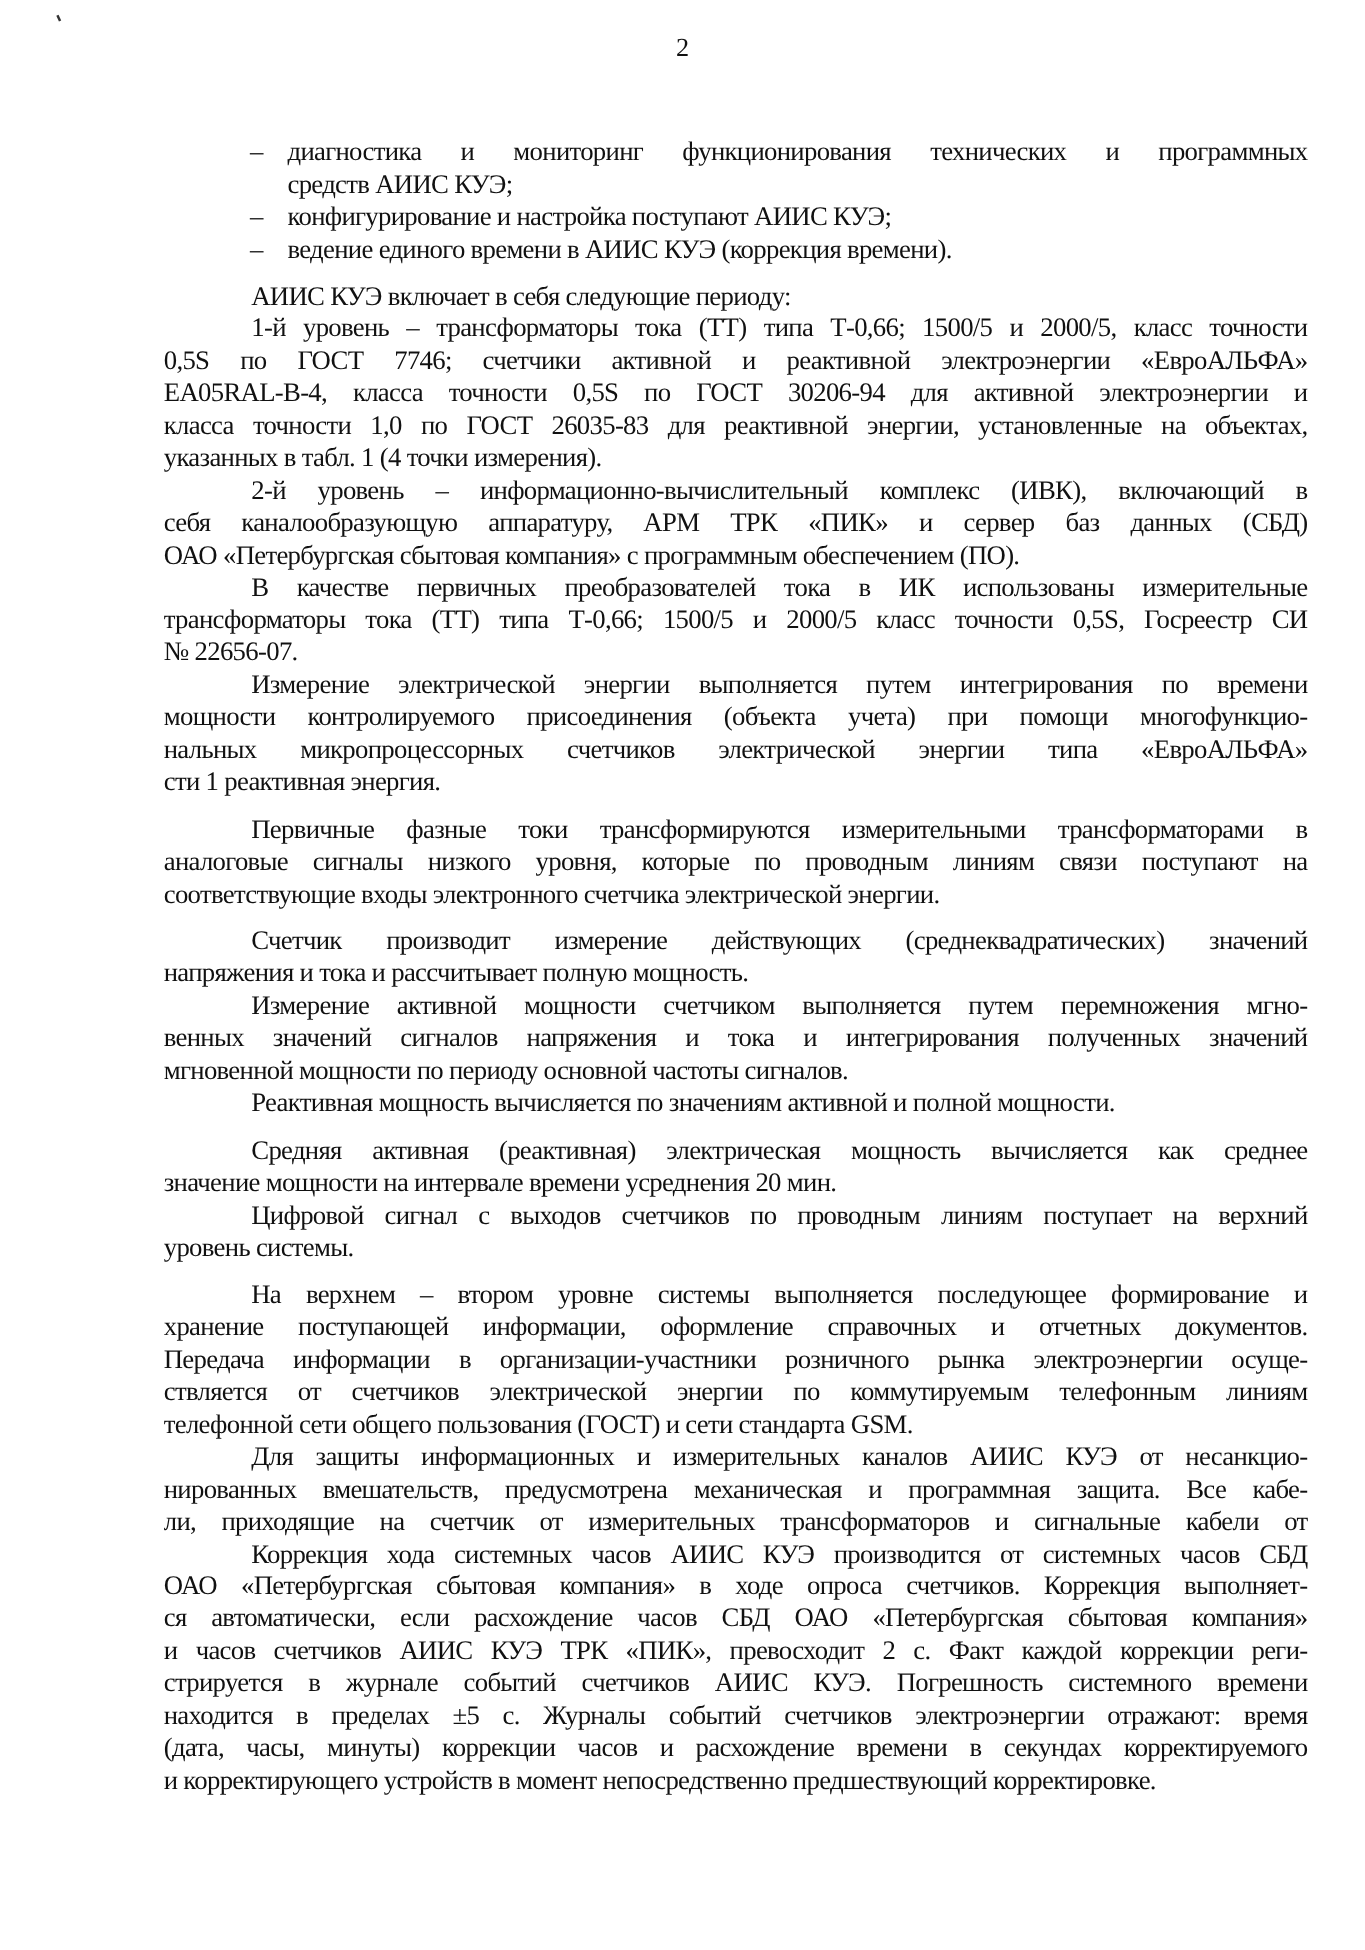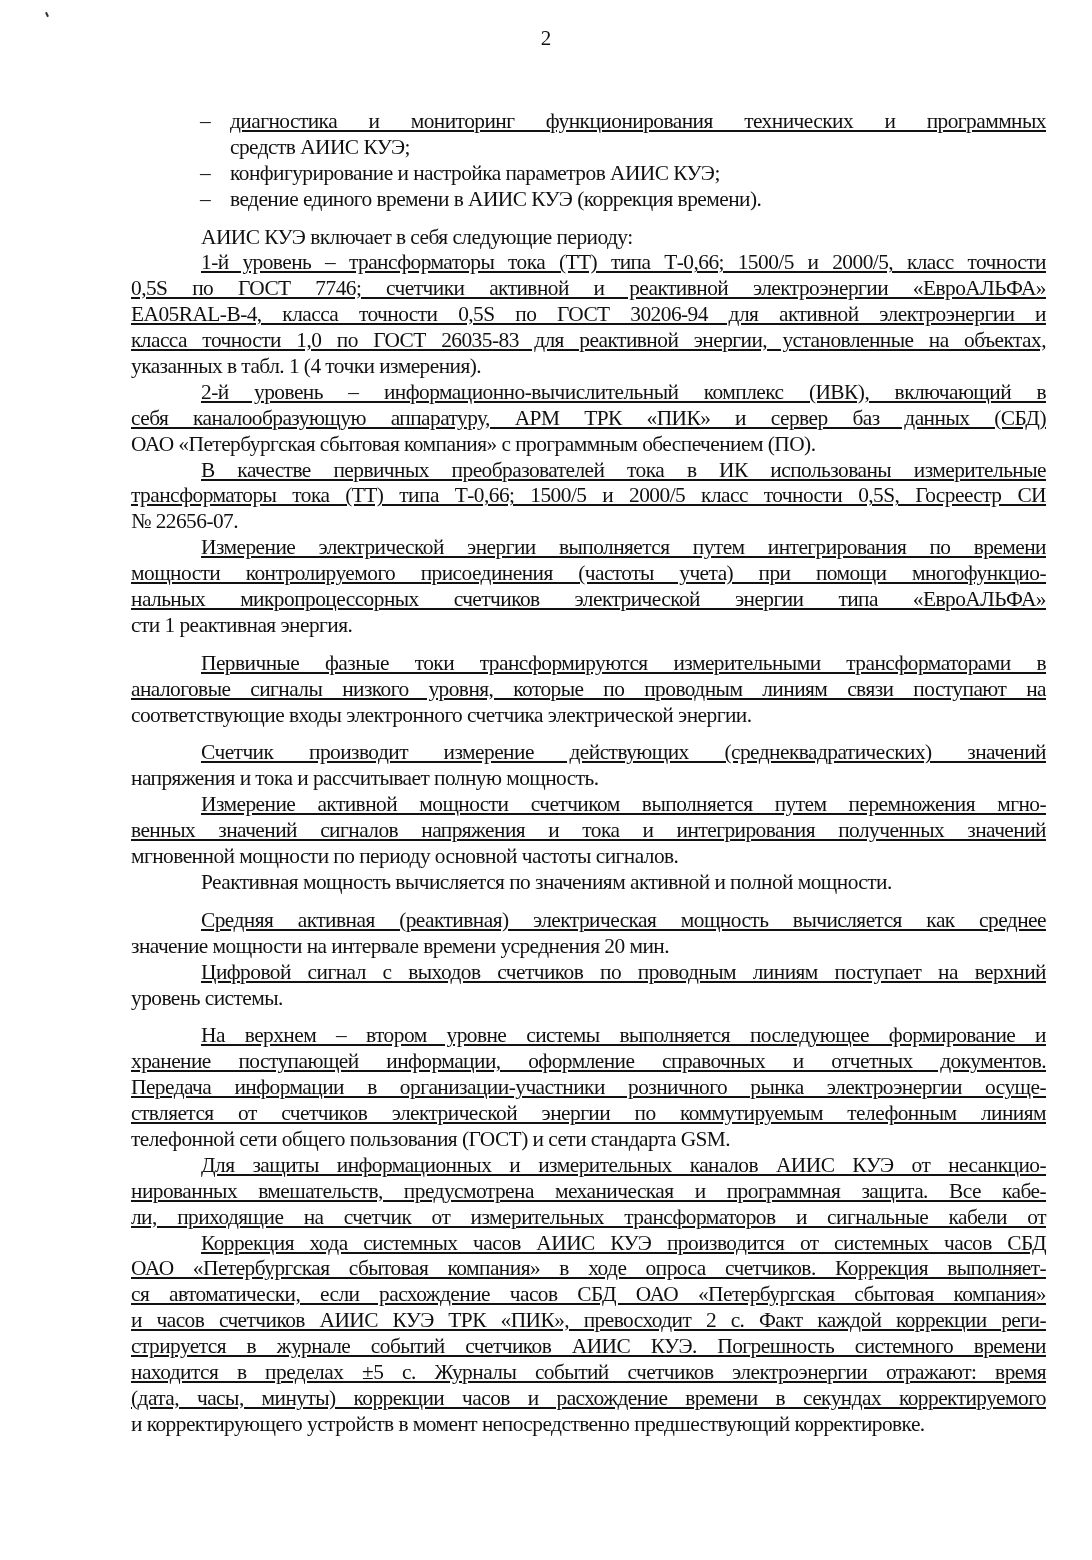--- a/index.html
+++ b/index.html
@@ -6,21 +6,21 @@
   body { width: 1092px; height: 1560px; position: relative; overflow: hidden; }
   .page {
     position: absolute; left: 0; top: 0; width: 1092px; height: 1560px;
     background: #ffffff; color: #111111;
     font-family: "Liberation Serif", "DejaVu Serif", serif;
   }
   .speck { position: absolute; left: 46px; top: 12px; width: 2px; height: 5px; background: #333; transform: rotate(-25deg); }
   .page-number { position: absolute; top: 26px; left: 0; width: 1092px; text-align: center; font-size: 21px; }
   .body { position: absolute; left: 131px; top: 109px; width: 915px; font-size: 21.4px; line-height: 25.9px; letter-spacing: -0.55px; }
   .line { display: block; height: 25.9px; white-space: nowrap; overflow: visible; }
-  .line.j { text-align: justify; text-align-last: justify; text-decoration: underline; }
+  .line.j { text-align: justify; text-align-last: justify; }
   .line.indent { padding-left: 70px; }
   .bullet-line { padding-left: 69px; }
   .bullet-line .dash { display: inline-block; width: 30px; }
   .bullet-cont { padding-left: 99px; }
   .gap { height: 12px; }
 </style>
 </head>
 <body>
 
 <div class="page">
@@ -28,21 +28,21 @@
   <div class="page-number">2</div>
 
   <div class="body">
 
     <div>
       <div>
         <span class="line j bullet-line"><span class="dash">–</span><span>диагностика и мониторинг функционирования технических и программных</span></span>
         <span class="line bullet-cont">средств АИИС КУЭ;</span>
       </div>
       <div>
-        <span class="line bullet-line"><span class="dash">–</span><span>конфигурирование и настройка параметров АИИС КУЭ;</span></span>
+        <span class="line bullet-line"><span class="dash">–</span><span>конфигурирование и настройка поступают АИИС КУЭ;</span></span>
       </div>
       <div>
         <span class="line bullet-line"><span class="dash">–</span><span>ведение единого времени в АИИС КУЭ (коррекция времени).</span></span>
       </div>
     </div>
 
     <div class="gap"></div>
 
     <div>
       <span class="line indent">АИИС КУЭ включает в себя следующие периоду:</span>
@@ -63,21 +63,21 @@
     </div>
 
     <div>
       <span class="line j indent">В качестве первичных преобразователей тока в ИК использованы измерительные</span>
       <span class="line j">трансформаторы тока (ТТ) типа Т-0,66; 1500/5 и 2000/5 класс точности 0,5S, Госреестр СИ</span>
       <span class="line">№ 22656-07.</span>
     </div>
 
     <div>
       <span class="line j indent">Измерение электрической энергии выполняется путем интегрирования по времени</span>
-      <span class="line j">мощности контролируемого присоединения (частоты учета) при помощи многофункцио-</span>
+      <span class="line j">мощности контролируемого присоединения (объекта учета) при помощи многофункцио-</span>
       <span class="line j">нальных микропроцессорных счетчиков электрической энергии типа «ЕвроАЛЬФА»</span>
       <span class="line">сти 1 реактивная энергия.</span>
     </div>
 
     <div class="gap"></div>
 
     <div>
       <span class="line j indent">Первичные фазные токи трансформируются измерительными трансформаторами в</span>
       <span class="line j">аналоговые сигналы низкого уровня, которые по проводным линиям связи поступают на</span>
       <span class="line">соответствующие входы электронного счетчика электрической энергии.</span>

